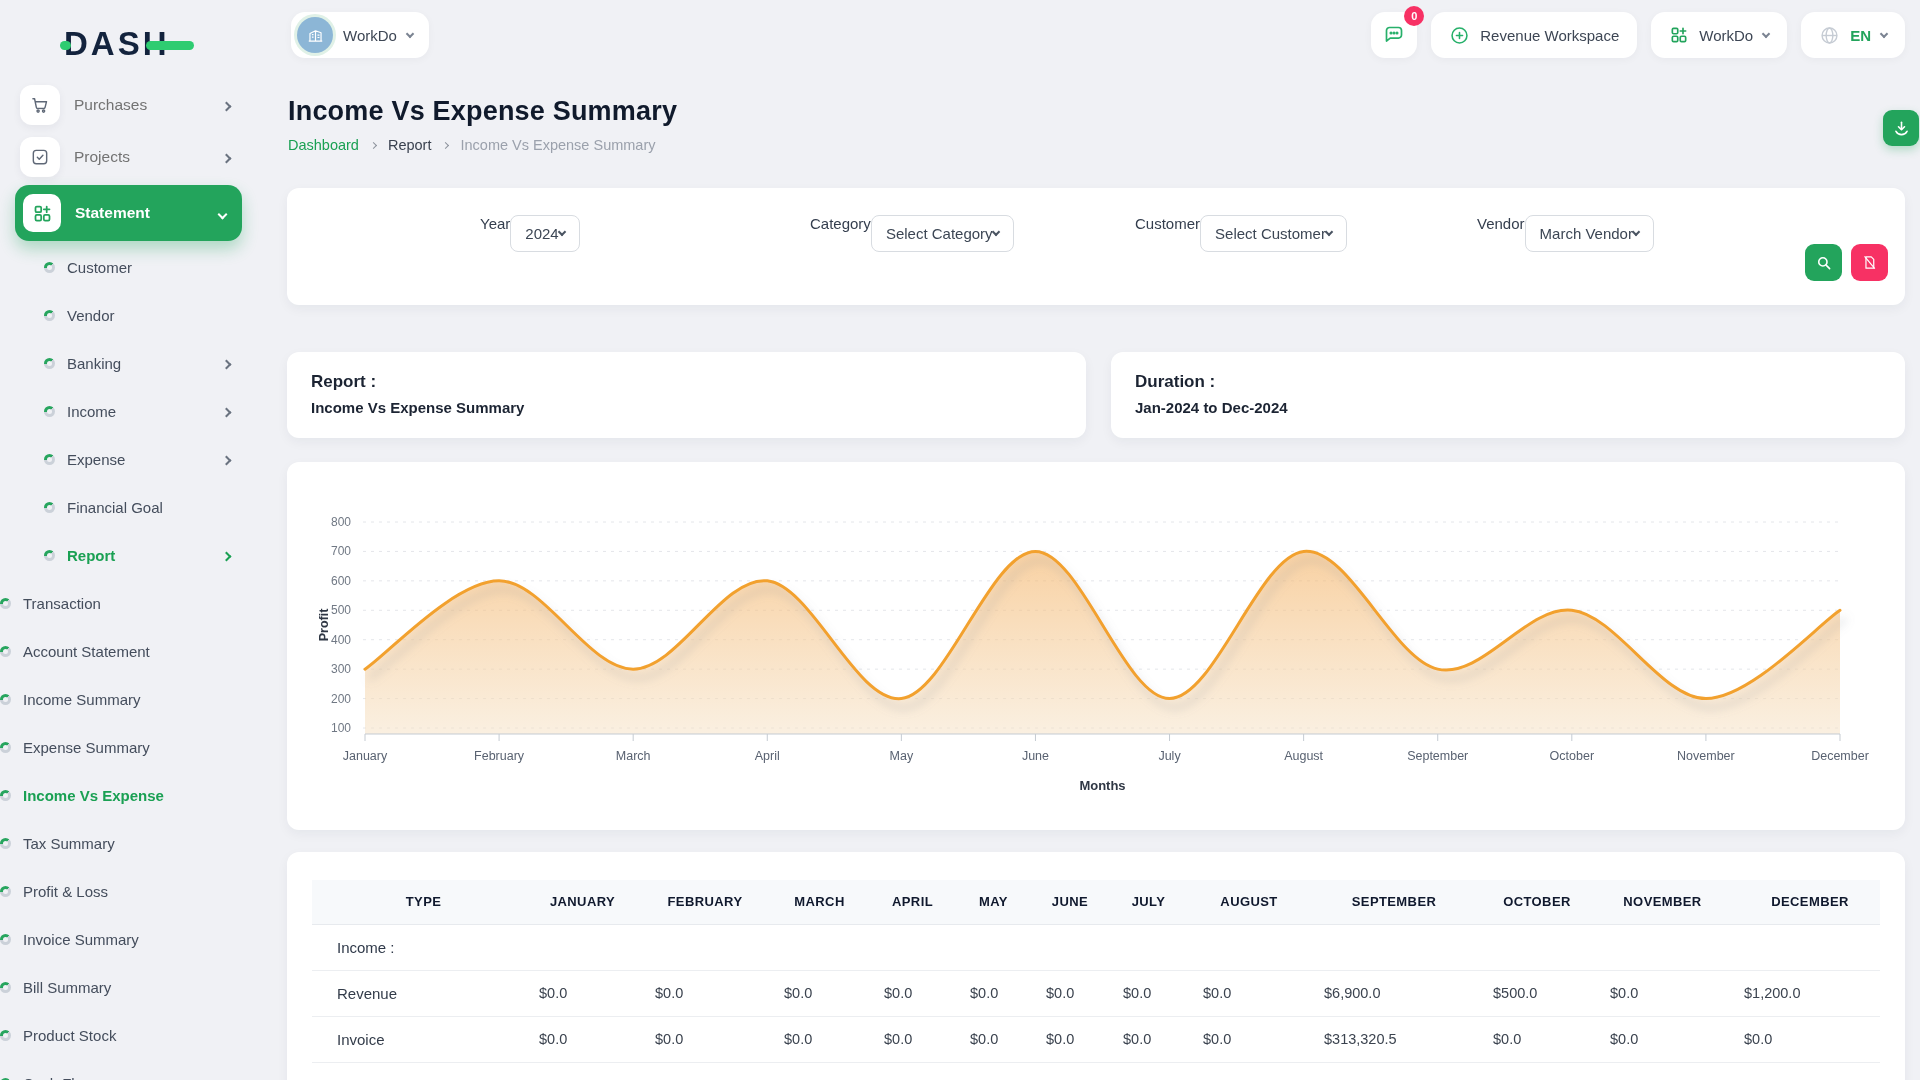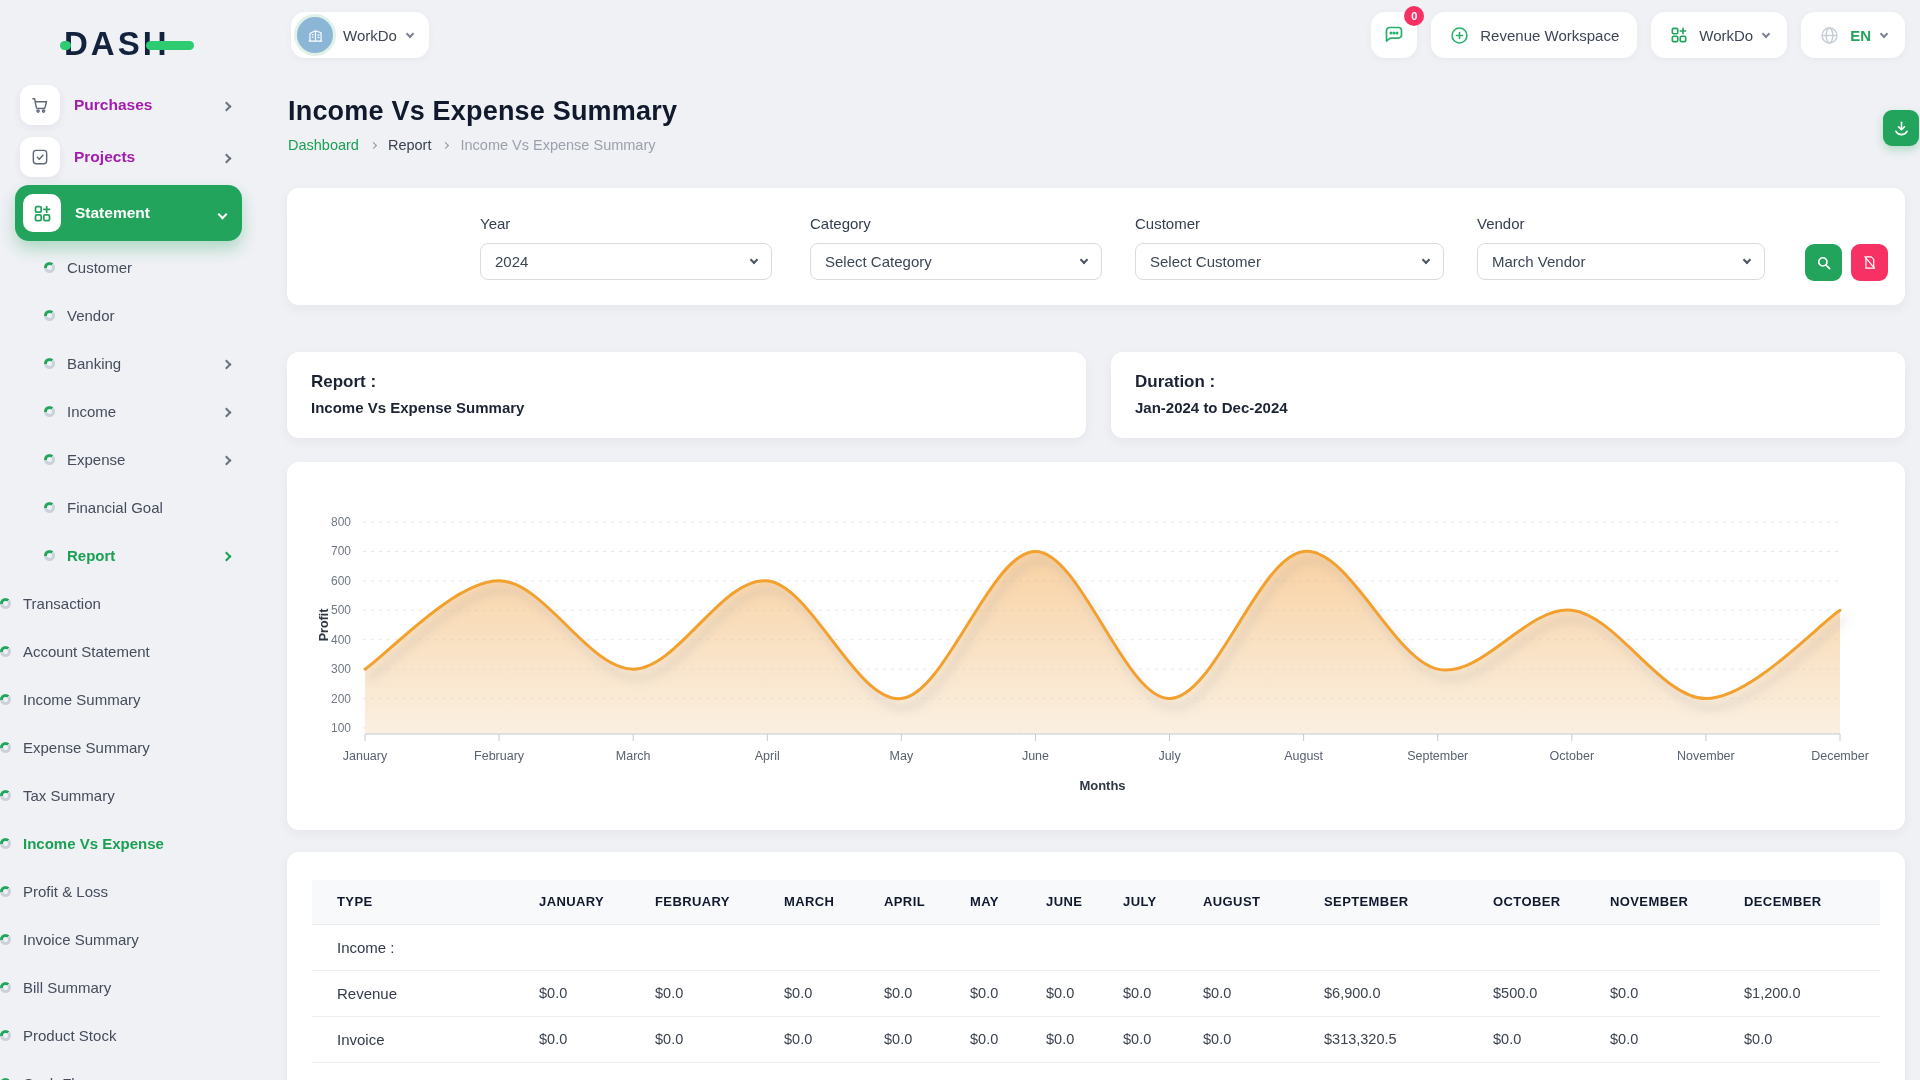--- a/index.html
+++ b/index.html
@@ -19,21 +19,21 @@
   
   .sidebar{position:absolute;left:0;top:0;width:287px;height:1080px;background:var(--bg)}
   .logo{position:relative;display:inline-block;margin:24px 0 0 64px;height:42px}
   .logo-text{font-size:33px;font-weight:800;letter-spacing:3px;color:#13233d;line-height:40px}
   .logo-accent-left{position:absolute;left:-4px;top:17px;width:11px;height:9px;border-radius:5px;background:var(--green-bright)}
   .logo-accent-right{position:absolute;right:-24px;top:17px;width:48px;height:9px;border-radius:5px;background:var(--green-bright)}
   .side-menu{margin-top:13px}
   .side-item{position:relative;display:flex;align-items:center;height:48px;cursor:pointer}
   .side-item.lvl0{height:52px}
   .icon-box{display:flex;align-items:center;justify-content:center;width:40px;height:40px;border-radius:12px;background:#fff;box-shadow:0 3px 8px rgba(30,40,60,.06);margin-left:20px;flex:0 0 auto}
-  .side-item.lvl0 .side-label{margin-left:14px;font-size:15.5px;font-weight:700;color:#a21caf}
+  .side-item.lvl0 .side-label{margin-left:14px;font-size:15.5px;font-weight:400;color:#737373}
   .side-item .chev-wrap{margin-left:auto;margin-right:57px;color:#6a7380}
   .bullet{position:relative;width:11px;height:11px;border-radius:50%;flex:0 0 auto;background:conic-gradient(from -90deg,#27a55e 0 130deg,#cbd1d9 130deg 360deg)}
   .bullet::after{content:"";position:absolute;inset:3px;border-radius:50%;background:var(--bg)}
   .side-item.lvl1{padding-left:44px}
   .side-item.lvl2{}
   .side-item.lvl1 .side-label,.side-item.lvl2 .side-label{margin-left:12px;font-size:15px;font-weight:400;color:#444d5c}
   .side-item.active .side-label{color:#1aa053;font-weight:600}
   .side-item.active .chev-wrap{color:#1aa053}
   .side-item.lvl0.active{background:var(--green);border-radius:14px;margin:2px 45px 2px 15px;height:56px;padding-left:8px;box-shadow:0 8px 16px rgba(35,164,92,.32)}
   .side-item.lvl0.active .icon-box{margin-left:0;width:38px;height:38px;border-radius:10px;box-shadow:none}
@@ -59,41 +59,41 @@
   .breadcrumb{display:flex;align-items:center;gap:12px;margin-top:10px;font-size:14.5px}
   .breadcrumb .bc-link{color:#1aa053;cursor:pointer}
   .breadcrumb .bc-mid{color:#39414f;cursor:pointer}
   .breadcrumb .bc-current{color:#9ba1ac}
   .breadcrumb .sep{display:inline-block;width:5px;height:5px;border-style:solid;border-color:#8b919b;border-width:0 1.8px 1.8px 0;transform:rotate(-45deg)}
   .download-btn{position:absolute;right:1px;top:110px;width:36px;height:36px;border:none;border-radius:9px;background:var(--green);display:flex;align-items:center;justify-content:center;cursor:pointer;box-shadow:0 4px 10px rgba(35,164,92,.3)}
 
   .card{position:absolute;background:#fff;border-radius:12px;box-shadow:var(--card-shadow)}
   .filter-card{left:0;top:188px;width:1618px;height:117px;display:flex;align-items:flex-start;padding:27px 0 0 193px}
   .filter-fields{display:flex;gap:0}
-  .field{display:flex;flex-direction:column}
+  .field{display:flex;flex-direction:row}
   .field-label{font-size:15px;color:#343e4e;margin-bottom:11px}
   .select{display:flex;align-items:center;height:37px;border:1px solid #d8dce1;border-radius:8px;background:#fff;padding:0 14px;font-size:15px;color:#3c4654;cursor:pointer}
   .select .chev{margin-left:auto;width:6px;height:6px;color:#4a5462}
   .filter-actions{display:flex;gap:9px;margin-left:40px;margin-top:29px}
   .sq-btn{width:37px;height:37px;border:none;border-radius:9px;display:flex;align-items:center;justify-content:center;cursor:pointer}
   .sq-btn.search{background:var(--green)}
   .sq-btn.reset{background:var(--pink)}
 
   .info-card{top:352px;height:86px;padding:20px 24px}
   .info-card.report{left:0;width:799px}
   .info-card.duration{left:824px;width:794px}
   .info-title{font-size:17px;font-weight:700;color:#1c2433}
   .info-value{font-size:15px;font-weight:700;color:#1c2433;margin-top:7px}
 
   .chart-card{left:0;top:462px;width:1618px;height:368px;padding:22px 25px 0 25px}
   .chart-card svg{display:block}
 
   .table-card{left:0;top:852px;width:1618px;height:360px;padding:28px 25px 0 25px}
   table.report-table{border-collapse:collapse;table-layout:fixed;width:1568px}
-  table.report-table th{height:44px;background:#f7f9fb;text-align:left;font-size:13px;font-weight:700;color:#10192e;letter-spacing:.4px;padding:0 4px 0 25px;border-bottom:1px solid #e7eaee;white-space:nowrap}
+  table.report-table th{height:44px;background:#f7f9fb;text-align:center;font-size:13px;font-weight:700;color:#10192e;letter-spacing:.4px;padding:0 4px 0 25px;border-bottom:1px solid #e7eaee;white-space:nowrap}
   table.report-table td{height:46px;font-size:14.5px;color:#3b434f;padding:0 4px 0 25px;border-bottom:1px solid #eceef1;white-space:nowrap}
   table.report-table tr.section td{font-size:15px;color:#2f3949}
   table.report-table tr.data td:first-child{color:#333c4a;font-size:15px}
 </style>
 </head>
 <body>
 
 <div class="screen">
 
   <aside class="sidebar">
@@ -177,27 +177,27 @@
           <span class="side-label">Account Statement</span>
         </div>
         <div class="side-item lvl2">
           <span class="bullet"></span>
           <span class="side-label">Income Summary</span>
         </div>
         <div class="side-item lvl2">
           <span class="bullet"></span>
           <span class="side-label">Expense Summary</span>
         </div>
+        <div class="side-item lvl2 active">
+          <span class="bullet"></span>
+          <span class="side-label">Income Vs Expense</span>
+        </div>
         <div class="side-item lvl2">
           <span class="bullet"></span>
           <span class="side-label">Tax Summary</span>
-        </div>
-        <div class="side-item lvl2 active">
-          <span class="bullet"></span>
-          <span class="side-label">Income Vs Expense</span>
         </div>
         <div class="side-item lvl2">
           <span class="bullet"></span>
           <span class="side-label">Profit &amp; Loss</span>
         </div>
         <div class="side-item lvl2">
           <span class="bullet"></span>
           <span class="side-label">Invoice Summary</span>
         </div>
         <div class="side-item lvl2">

